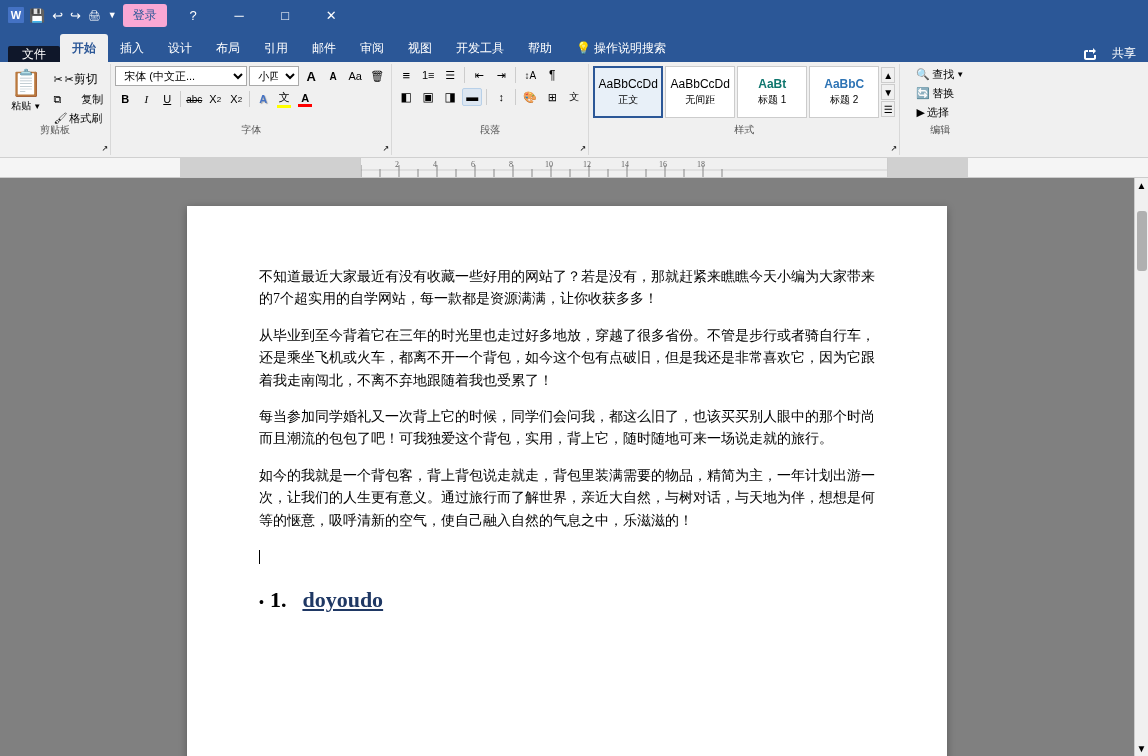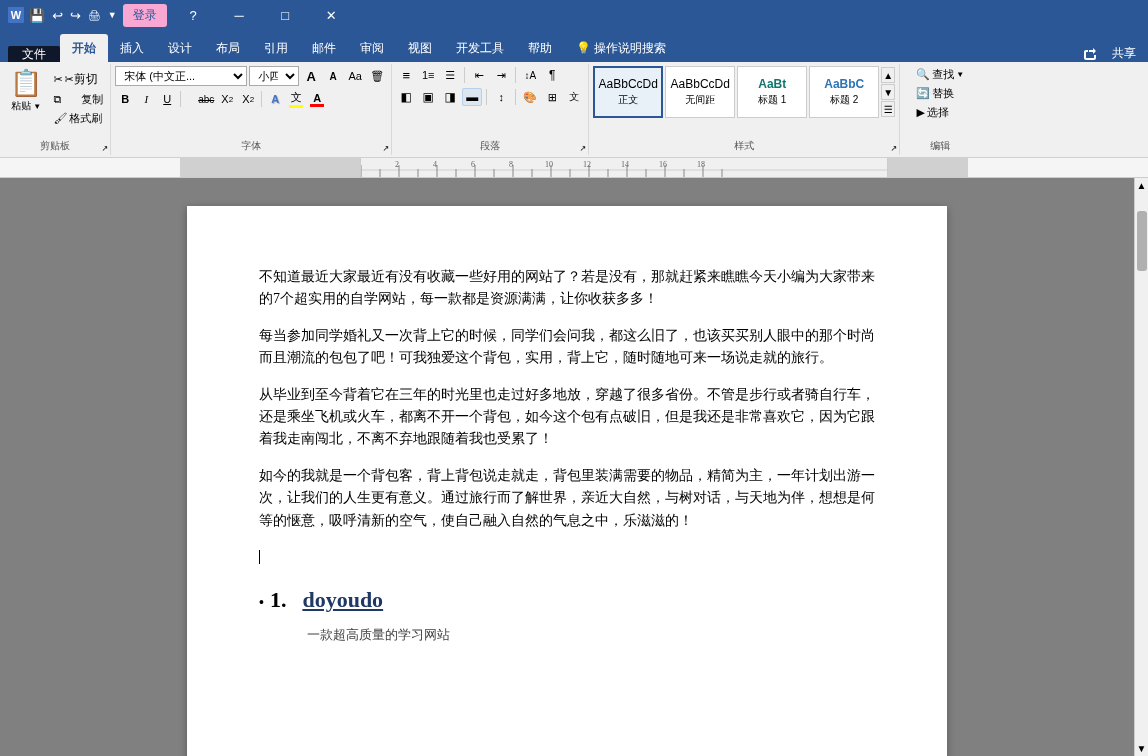--- a/index.html
+++ b/index.html
@@ -81,21 +81,21 @@
       border-right: 1px solid #d8d8d8;
       min-width: fit-content;
       position: relative;
     }
     .ribbon-group-label {
       font-size: 10px;
       color: #555;
       margin-top: auto;
       padding-top: 2px;
       position: absolute;
-      bottom: 2px;
+      bottom: 18px;
       white-space: nowrap;
     }
     .ribbon-group-content {
       display: flex;
       align-items: flex-start;
       gap: 2px;
       padding-bottom: 16px;
     }
     .rb-btn-sm {
       display: flex;
@@ -357,21 +357,21 @@
         <span class="fmt-btn" style="font-size:13px;font-weight:bold;">A</span>
         <span class="fmt-btn" style="font-size:10px;font-weight:bold;">A</span>
         <span class="fmt-btn" style="font-size:11px;">Aa</span>
         <span class="fmt-btn" style="font-size:11px;">🗑</span>
       </div>
       <div class="fmt-row2">
         <span class="fmt-btn bold">B</span>
         <span class="fmt-btn italic" style="font-family:serif;">I</span>
         <span class="fmt-btn underline">U</span>
         <span style="border-right:1px solid #ccc;height:16px;margin:0 2px;"></span>
-        <span class="fmt-btn" style="text-decoration:line-through;font-size:10px;margin-left:12px;">abc</span>
+        <span class="fmt-btn" style="text-decoration:line-through;font-size:10px;">abc</span>
         <span class="fmt-btn">X<sub style="font-size:8px;">2</sub></span>
         <span class="fmt-btn">X<sup style="font-size:8px;">2</sup></span>
         <span style="border-right:1px solid #ccc;height:16px;margin:0 2px;"></span>
         <span class="fmt-btn" style="color:#4472c4;font-weight:bold;text-shadow:1px 1px 1px #aaa;">A</span>
         <span class="fmt-btn">
           <span style="display:flex;flex-direction:column;align-items:center;">
             <span style="font-size:11px;">文</span>
             <span style="width:14px;height:3px;background:yellow;display:block;"></span>
           </span>
         </span>
@@ -507,34 +507,33 @@
   </div>
   <div style="width:80px;background:#d0d0d0;height:100%;"></div>
 </div>
 
 <div class="doc-area">
   <div class="doc-scroll-area">
     <div class="doc-page">
 
       <p>不知道最近大家最近有没有收藏一些好用的网站了？若是没有，那就赶紧来瞧瞧今天小编为大家带来的7个超实用的自学网站，每一款都是资源满满，让你收获多多！</p>
 
+      <p>从毕业到至今背着它在三年的时光里也走过好多地放，穿越了很多省份。不管是步行或者骑自行车，还是乘坐飞机或火车，都离不开一个背包，如今这个包有点破旧，但是我还是非常喜欢它，因为它跟着我走南闯北，不离不弃地跟随着我也受累了！</p>
+
       <p>每当参加同学婚礼又一次背上它的时候，同学们会问我，都这么旧了，也该买买别人眼中的那个时尚而且潮流的包包了吧！可我独爱这个背包，实用，背上它，随时随地可来一场说走就的旅行。</p>
-
-      <p>从毕业到至今背着它在三年的时光里也走过好多地放，穿越了很多省份。不管是步行或者骑自行车，还是乘坐飞机或火车，都离不开一个背包，如今这个包有点破旧，但是我还是非常喜欢它，因为它跟着我走南闯北，不离不弃地跟随着我也受累了！</p>
 
       <p>如今的我就是一个背包客，背上背包说走就走，背包里装满需要的物品，精简为主，一年计划出游一次，让我们的人生更有意义。通过旅行而了解世界，亲近大自然，与树对话，与天地为伴，想想是何等的惬意，吸呼清新的空气，使自己融入自然的气息之中，乐滋滋的！</p>
 
       <p><span class="cursor-line"></span></p>
 
       <div class="heading1">
         <span style="margin-right:6px;font-size:14px;">•</span>
         <span style="margin-right:16px;font-size:22px;font-weight:bold;">1.</span>
         <a style="color:#1f3864;text-decoration:underline;text-decoration-color:#1f3864;font-size:22px;font-weight:bold;cursor:pointer;">doyoudo</a>
       </div>
-      <div class="sub-text">一款超高质量的学习网站</div>
 
     </div>
   </div>
 
   <div class="scrollbar-v">
     <div style="font-size:10px;cursor:pointer;margin-top:2px;">▲</div>
     <div class="scroll-thumb"></div>
     <div style="font-size:10px;cursor:pointer;margin-top:auto;margin-bottom:2px;">▼</div>
   </div>
 </div>

